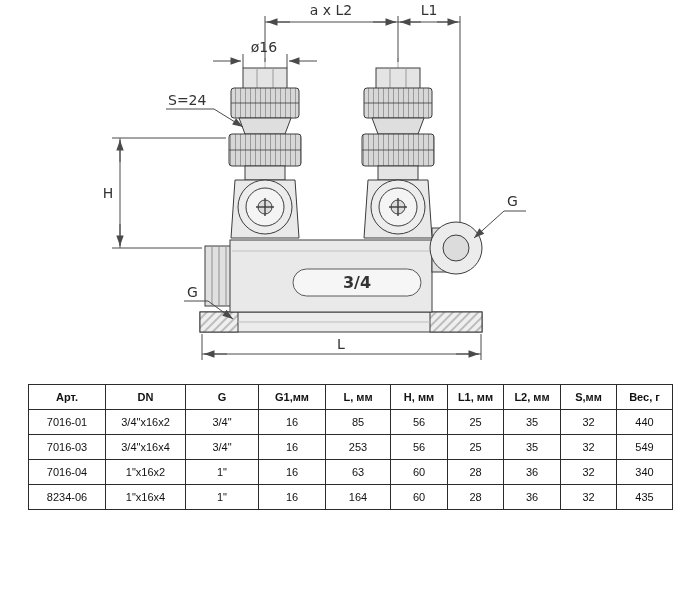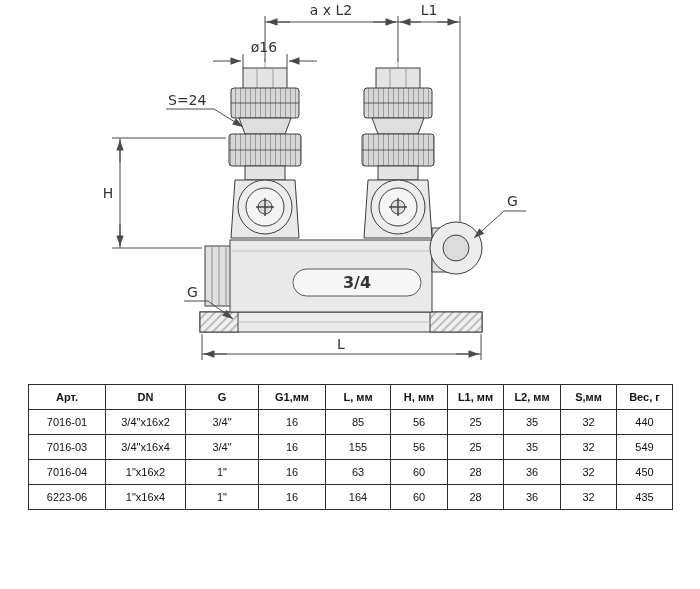--- a/index.html
+++ b/index.html
@@ -186,41 +186,41 @@
         <td>25</td>
         <td>35</td>
         <td>32</td>
         <td>440</td>
       </tr>
       <tr>
         <td>7016-03</td>
         <td>3/4"x16x4</td>
         <td>3/4"</td>
         <td>16</td>
-        <td>155</td>
+        <td>253</td>
         <td>56</td>
         <td>25</td>
         <td>35</td>
         <td>32</td>
         <td>549</td>
       </tr>
       <tr>
         <td>7016-04</td>
         <td>1"x16x2</td>
         <td>1"</td>
         <td>16</td>
         <td>63</td>
         <td>60</td>
         <td>28</td>
         <td>36</td>
         <td>32</td>
-        <td>450</td>
-      </tr>
-      <tr>
-        <td>6223-06</td>
+        <td>340</td>
+      </tr>
+      <tr>
+        <td>8234-06</td>
         <td>1"x16x4</td>
         <td>1"</td>
         <td>16</td>
         <td>164</td>
         <td>60</td>
         <td>28</td>
         <td>36</td>
         <td>32</td>
         <td>435</td>
       </tr>

